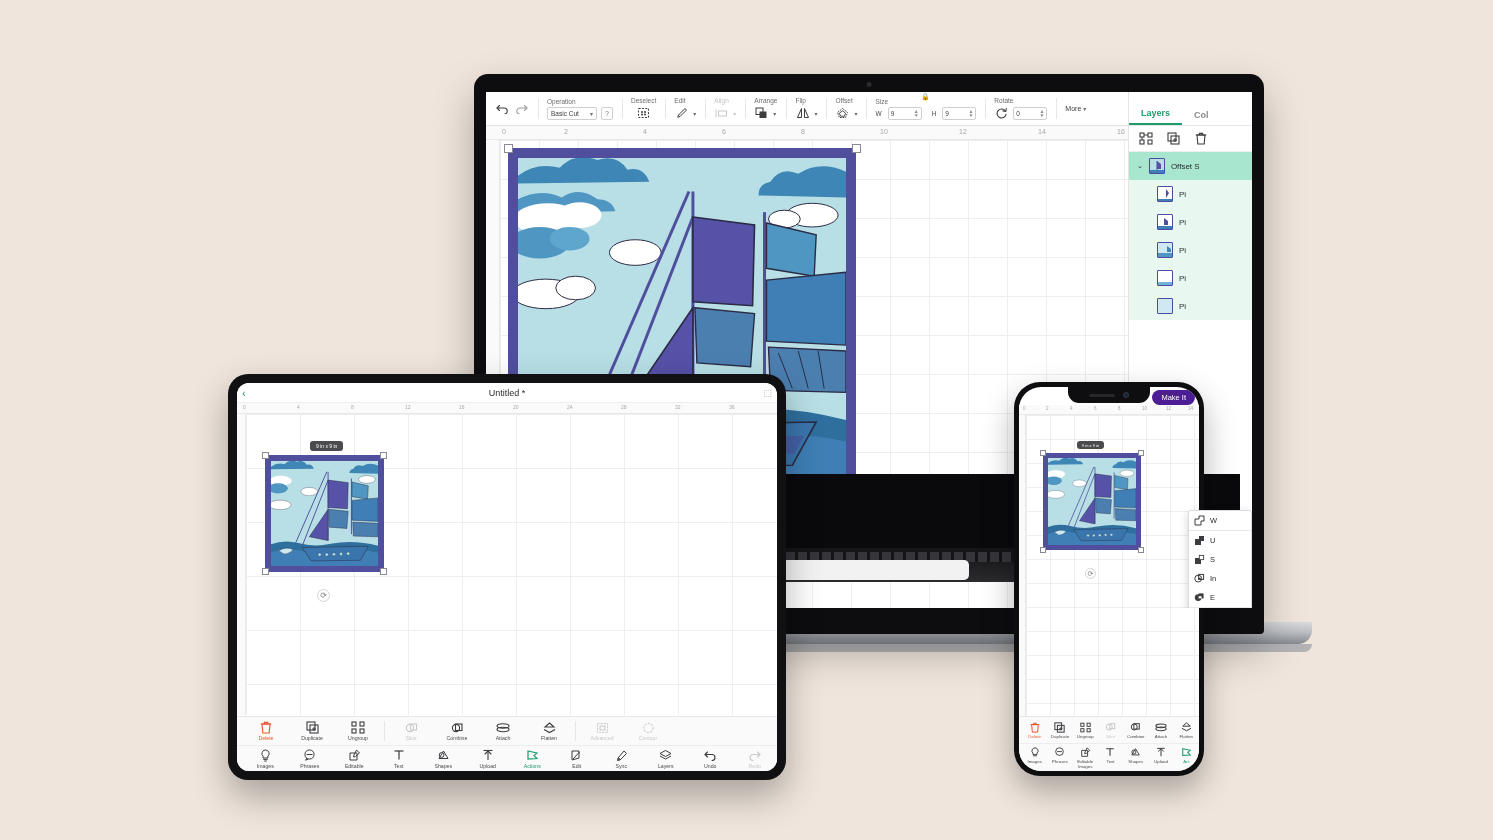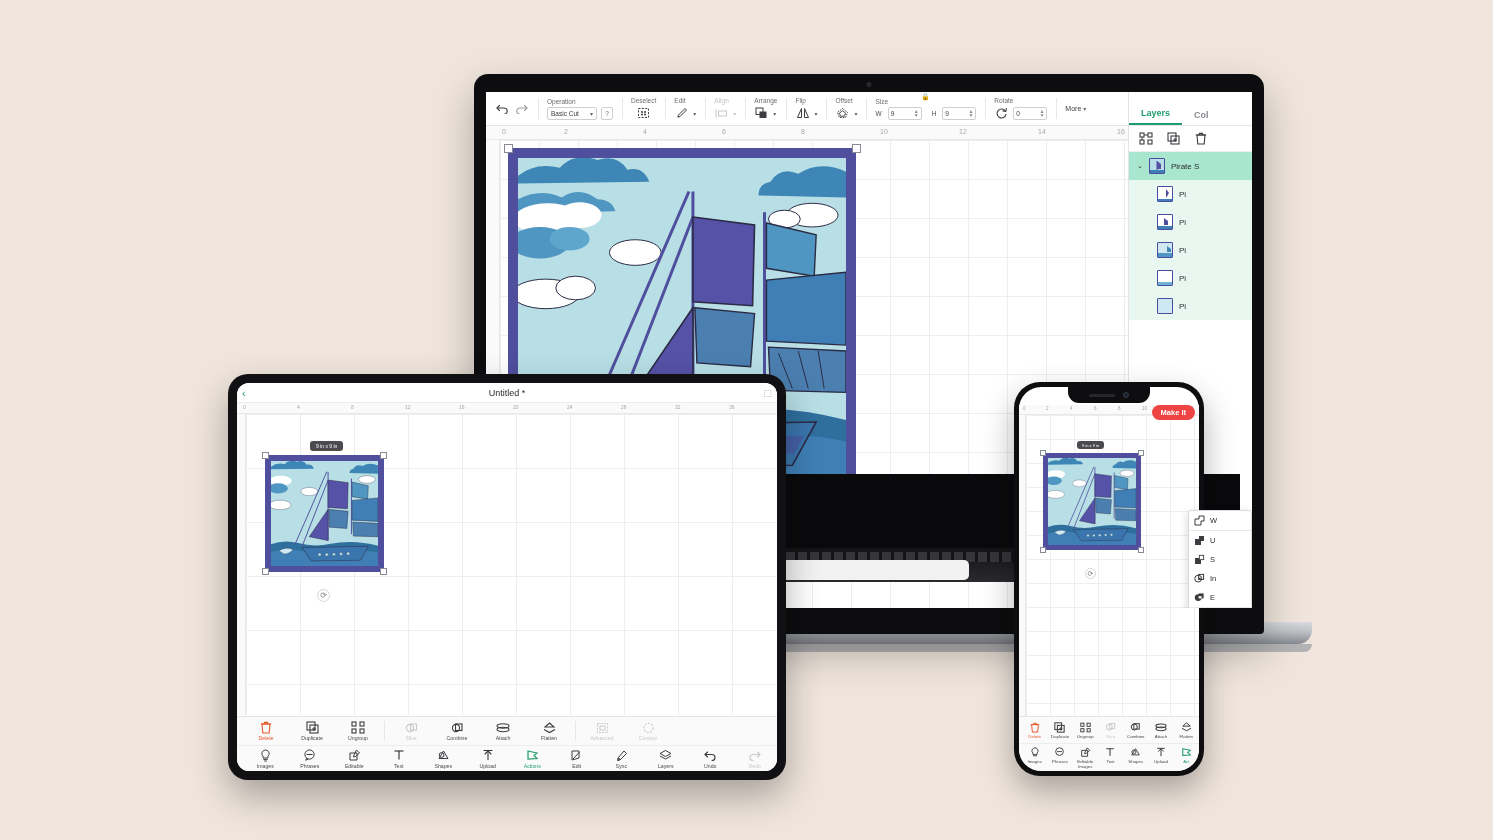--- a/index.html
+++ b/index.html
@@ -103,21 +103,21 @@
   
   .phone { position:absolute; left:1014px; top:382px; width:190px; height:394px;
     background:#0e0e10; border-radius:26px; padding:5px; box-shadow:0 14px 32px rgba(0,0,0,.30); }
   .phone-screen { width:100%;height:100%;background:#fff;border-radius:22px;overflow:hidden;position:relative; }
   .notch { position:absolute; left:50%; transform:translateX(-50%); top:0; width:82px;height:16px;background:#0e0e10;border-radius:0 0 11px 11px; z-index:5;
     display:flex;align-items:center;justify-content:center;gap:8px;}
   .speaker { width:26px;height:3px;background:#26262b;border-radius:2px;}
   .frontcam { width:6px;height:6px;border-radius:50%;background:#1b2430;border:1px solid #2e3a4a;}
   .ph-titlebar { height:18px; display:flex;align-items:center;justify-content:center; position:relative; }
   .ph-title { font-size:7px;color:#2c2c31; }
-  .makeit { position:absolute; right:4px; top:18px; background:#ef4444; color:#fff; font-size:7.5px; font-weight:bold;
+  .makeit { position:absolute; right:4px; top:3px; background:#4c1d95; color:#fff; font-size:7.5px; font-weight:normal;
     padding:3px 9px; border-radius:10px; z-index:6;}
   .ph-toolbar { position:absolute;left:0;right:0;bottom:0;background:#fafafa;border-top:1px solid #e6e6e9; }
   .pt-row1 { display:flex;align-items:center;height:26px;padding-left:3px; }
   .pt-item { width:29px;display:flex;flex-direction:column;align-items:center;gap:1px; }
   .pt-item .ico { color:#3c3c41;height:12px;display:flex;align-items:center; }
   .pt-item .lbl { font-size:4.4px;color:#4a4a50;text-align:center;line-height:5px; }
   .pt-item.danger .ico,.pt-item.danger .lbl{color:#e4572e;}
   .pt-item.off .ico,.pt-item.off .lbl{color:#c9c9ce;}
   .pt-item.on .ico,.pt-item.on .lbl{color:#1f9c6c;}
   .pt-row2 { display:flex;align-items:flex-start;height:28px;padding-left:3px;border-top:1px solid #ededf0;padding-top:2px; }
@@ -423,21 +423,21 @@
           <div class="layer-row group">
             <span class="chev">⌄</span>
             <span class="layer-thumb">
               <svg viewBox="0 0 16 16" width="16" height="16">
                   <rect width="16" height="16" fill="#b8dfe6"></rect>
                   <path d="M0 11 h16 v5 H0z" fill="#3f7fb5"></path>
                   <path d="M7 2 L11 5 L11 10 L7 10 Z" fill="#5552a8"></path>
                   <line x1="7" y1="2" x2="7" y2="11" stroke="#4f4f9e" stroke-width="1"></line>
                 </svg>
             </span>
-            <span class="ltxt">Pirate S</span>
+            <span class="ltxt">Offset S</span>
           </div>
           <div class="layer-row child">
             <span class="layer-thumb">
               <svg viewBox="0 0 16 16" width="16" height="16">
                   <rect width="16" height="16" fill="#fff"></rect>
                   <path d="M0 12 h16 v4 H0z" fill="#3f7fb5"></path>
                   <path d="M8 2 L11 6 L8 11 Z" fill="#4f4f9e"></path>
                 </svg>
             </span>
             <span class="ltxt">Pi</span>

